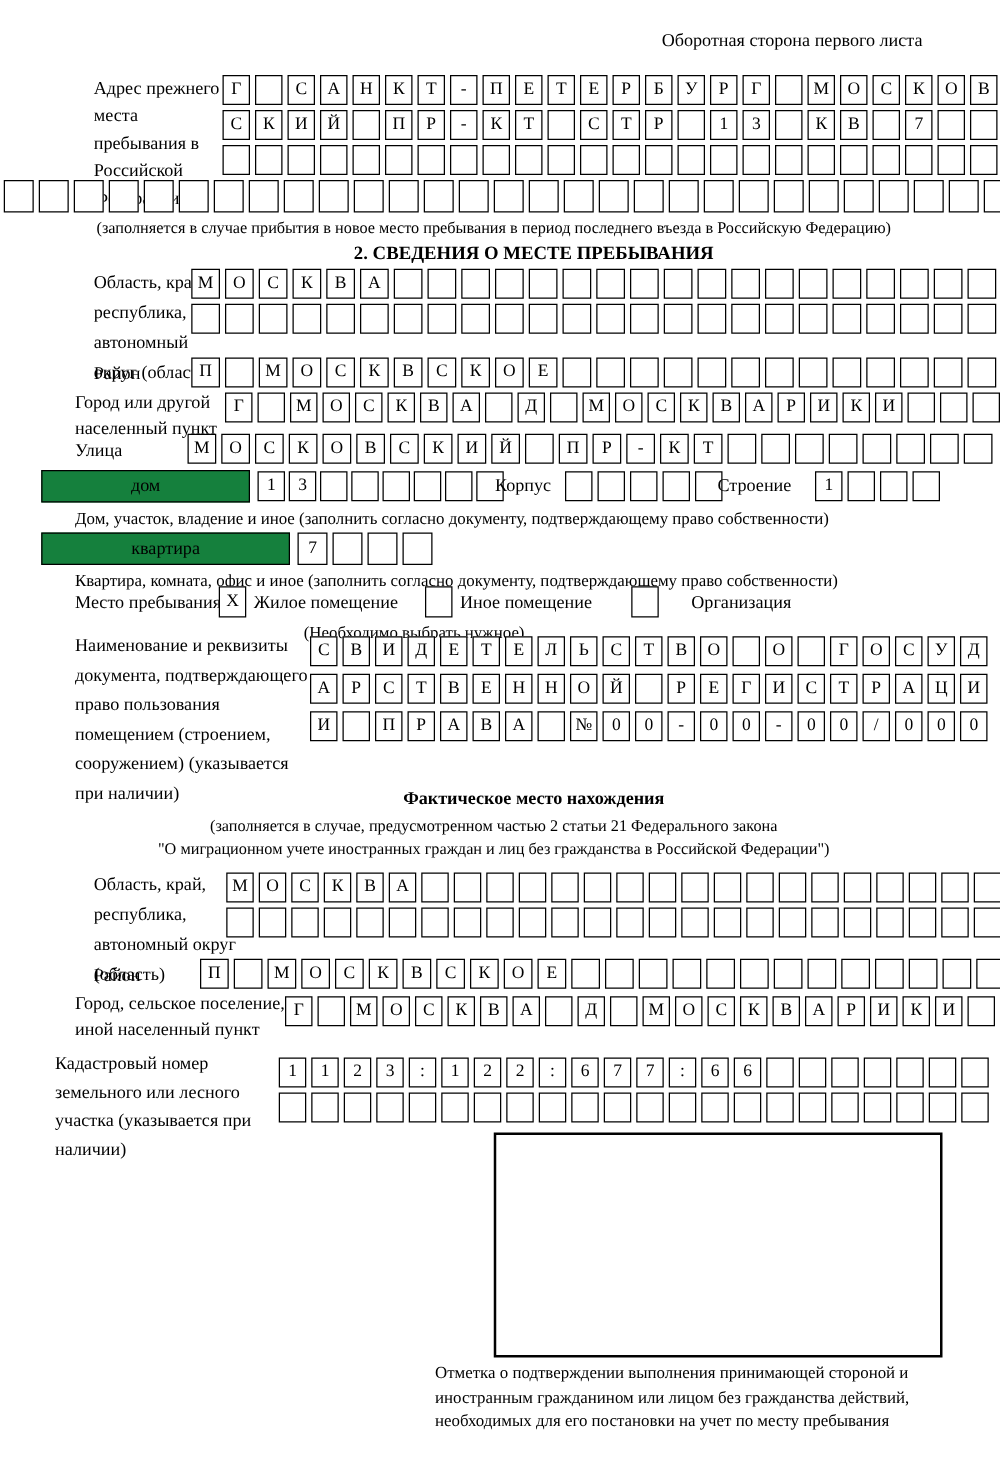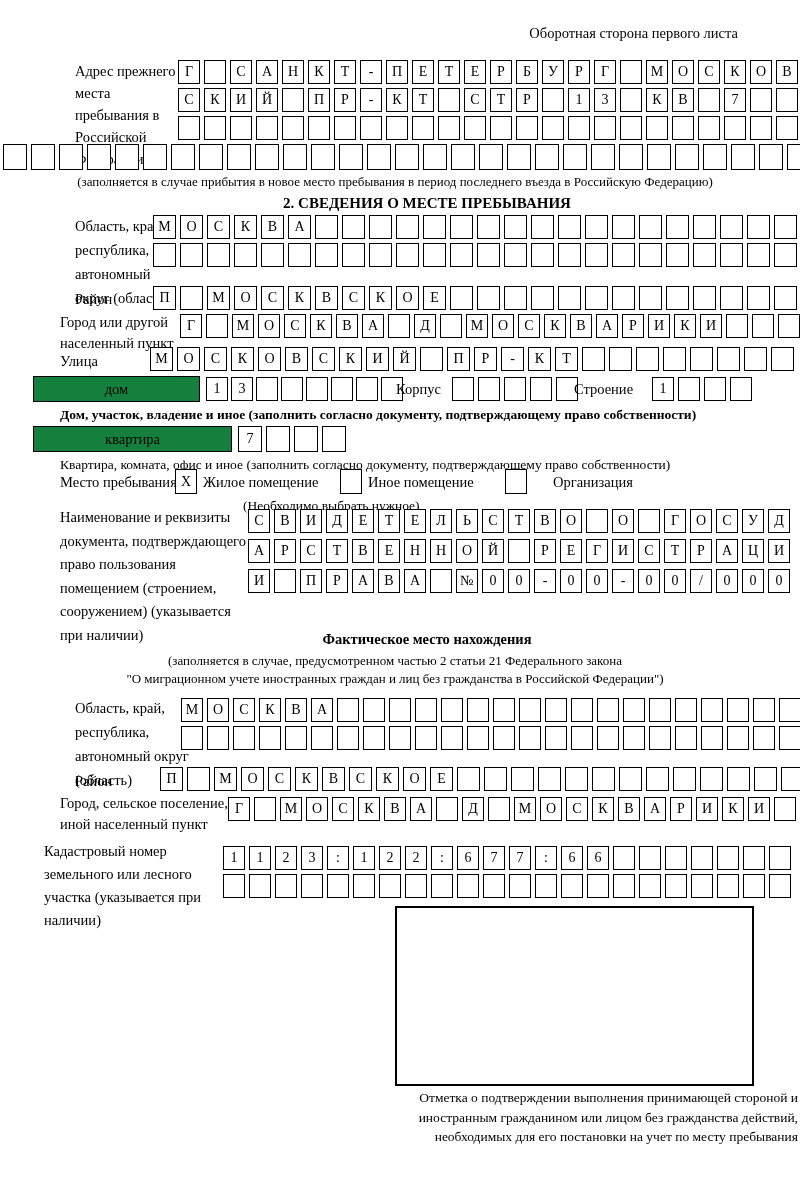--- a/index.html
+++ b/index.html
@@ -307,21 +307,21 @@
       <div class="cell"></div>
       <div class="cell"></div>
     </div>
   <div class="txt" style="left:574px;top:378px;">Строение</div>
   <div class="boxrow" style="left:652px;top:377px;">
       <div class="cell">1</div>
       <div class="cell"></div>
       <div class="cell"></div>
       <div class="cell"></div>
     </div>
-  <div class="txt" style="left:60px;top:404px;font-size:13.5px;font-weight:bold;">Дом, участок, владение и иное (заполнить согласно документу, подтверждающему право собственности)</div>
+  <div class="txt" style="left:60px;top:404px;font-size:13.5px;">Дом, участок, владение и иное (заполнить согласно документу, подтверждающему право собственности)</div>
 
   <div class="widebox" style="left:33px;top:426px;width:197px;">квартира</div>
   <div class="boxrow r-big" style="left:238px;top:426px;">
       <div class="cell">7</div>
       <div class="cell"></div>
       <div class="cell"></div>
       <div class="cell"></div>
     </div>
   <div class="txt" style="left:60px;top:454px;font-size:13.5px;">Квартира, комната, офис и иное (заполнить согласно документу, подтверждающему право собственности)</div>
 
@@ -561,15 +561,15 @@
       <div class="cell"></div>
       <div class="cell"></div>
       <div class="cell"></div>
       <div class="cell"></div>
       <div class="cell"></div>
       <div class="cell"></div>
       <div class="cell"></div>
     </div>
 
   <div class="stamp" style="left:395px;top:906px;width:355px;height:176px;"></div>
-  <div class="txt" style="left:348px;top:1088px;width:450px;font-size:13.5px;line-height:19.5px;text-align:right;">Отметка о подтверждении выполнения принимающей стороной и иностранным гражданином или лицом без гражданства действий, необходимых для его постановки на учет по месту пребывания</div>
+  <div class="txt" style="left:348px;top:1088px;width:450px;font-size:13.5px;line-height:19.5px;text-align:left;">Отметка о подтверждении выполнения принимающей стороной и иностранным гражданином или лицом без гражданства действий, необходимых для его постановки на учет по месту пребывания</div>
 
 </div>
 
 </body></html>

